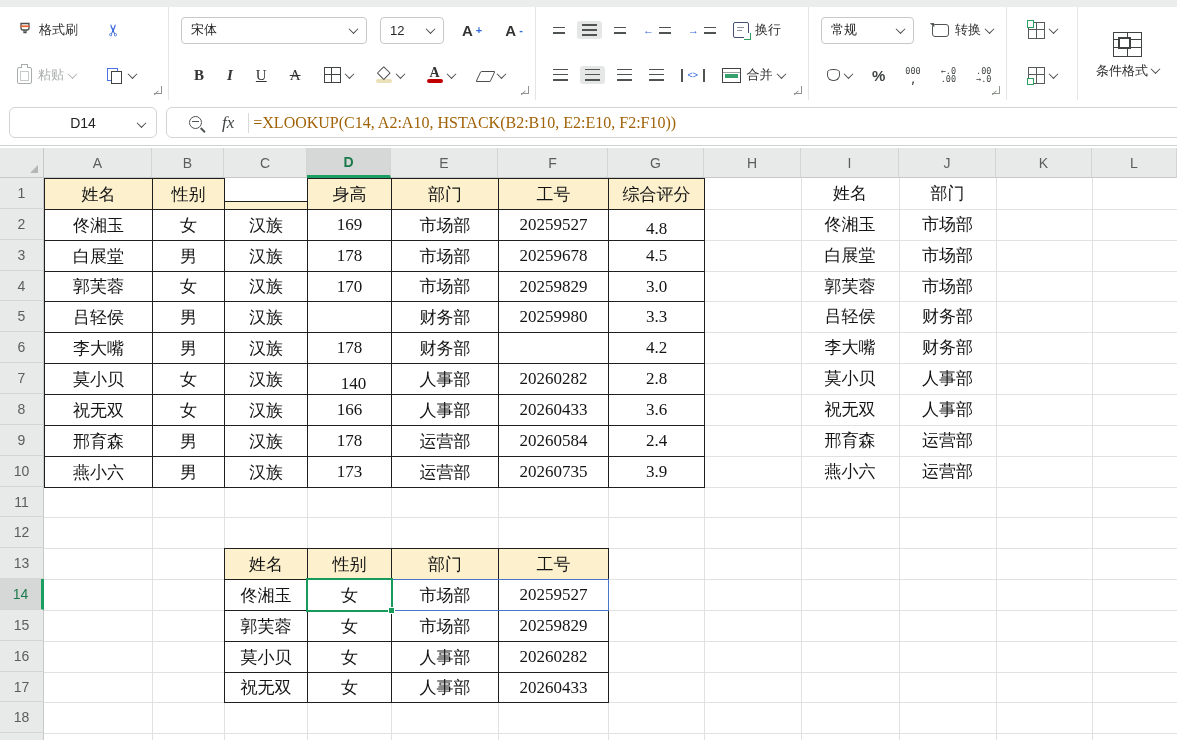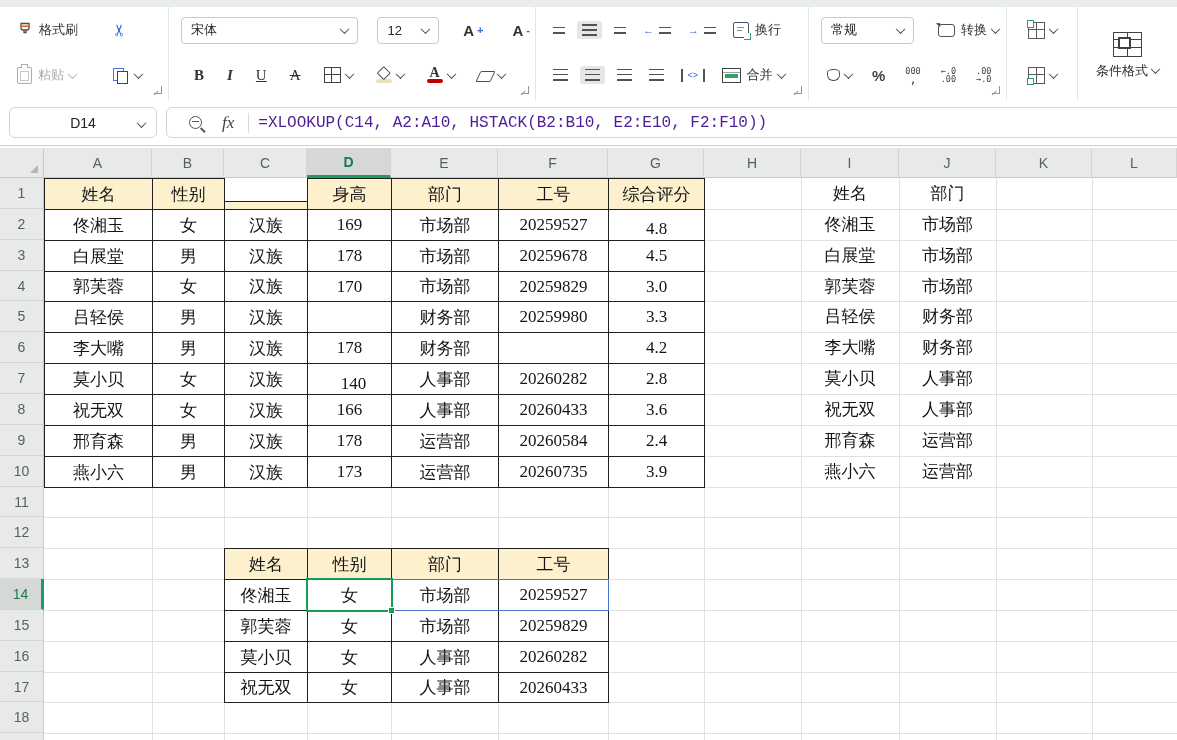--- a/index.html
+++ b/index.html
@@ -4,21 +4,21 @@
 <style>
   html,body{margin:0;padding:0;background:#fff}
   #app{position:relative;width:1177px;height:740px;background:#fff;overflow:hidden;
        font-family:"Liberation Sans","DejaVu Sans",sans-serif;color:#2f2f2f}
 
   
   .topstrip{position:absolute;left:0;top:0;width:100%;height:7px;background:#e9edec}
   #ribbon{position:absolute;left:0;top:7px;width:100%;height:93px;background:#fff;display:flex}
   .rgroup{position:relative;height:100%;box-sizing:border-box;flex:none}
   .rgroup+.rgroup{border-left:1px solid #e4e6e5}
-  .rrow{height:44px;display:flex;align-items:center;padding-left:12px;gap:19px;margin-top:1px}
+  .rrow{height:44px;display:flex;align-items:center;padding-left:12px;gap:13px;margin-top:1px}
   .ib{display:flex;align-items:center;gap:5px;padding:3px 5px;border-radius:3px;font-size:13px;color:#2f2f2f;white-space:nowrap}
   .ib.on{background:#e4e7e6}
   .ib .lbl{margin-left:1px}
   .disab{color:#a9adac}
   .chev{display:inline-block;width:6px;height:6px;border-right:1.4px solid #4a4d4c;border-bottom:1.4px solid #4a4d4c;transform:rotate(45deg) translate(-1px,-1px);flex:none}
   .chev.gray{border-color:#b3b6b5}
   .launch{position:absolute;right:6px;bottom:6px;width:7px;height:7px;border-right:1.3px solid #90948f;border-bottom:1.3px solid #90948f}
   .launch::before{content:"";position:absolute;right:2px;bottom:2px;width:6px;height:1.3px;background:#90948f;transform:rotate(-45deg);transform-origin:right bottom}
   .combo{height:27px;border:1px solid #c6c9c8;border-radius:4px;background:#fff;display:flex;align-items:center;justify-content:space-between;padding:0 9px;font-size:13px;color:#262626;box-sizing:border-box}
 
@@ -74,21 +74,21 @@
   
   #fbar{position:absolute;left:0;top:100px;width:100%;height:46px;background:#fff;border-bottom:1px solid #ccd0cf;box-sizing:border-box}
   #namebox{position:absolute;left:9px;top:7px;width:148px;height:31px;border:1px solid #d2d5d4;border-radius:6px;background:#fff;display:flex;align-items:center;justify-content:center;font-size:14px;color:#222;box-sizing:border-box}
   #namebox .chev{position:absolute;right:11px;top:13px}
   #fxbox{position:absolute;left:166px;top:7px;width:1020px;height:31px;border:1px solid #d2d5d4;border-radius:6px;background:#fff;display:flex;align-items:center;box-sizing:border-box}
   .ic-mag{width:11px;height:11px;border:1.5px solid #4f5452;border-radius:50%;position:relative;flex:none;margin-left:22px}
   .ic-mag::before{content:"";position:absolute;left:2px;top:4px;right:2px;height:1.4px;background:#4f5452}
   .ic-mag::after{content:"";position:absolute;right:-4px;bottom:-3px;width:5.5px;height:1.7px;background:#4f5452;transform:rotate(45deg)}
   .fx{font-family:"Liberation Serif",serif;font-style:italic;font-size:17px;color:#3f4442;margin-left:20px}
   .fdiv{width:1px;height:20px;background:#d8dbda;margin-left:14px}
-  #formula{font-family:Liberation Mono, monospace;font-size:16px;color:#4c1d95;margin-left:9px;white-space:pre}
+  #formula{font-family:Liberation Serif, serif;font-size:16px;color:#a16207;margin-left:4px;white-space:pre}
 
   
   #sheet{position:absolute;left:0;top:148px;width:1177px;height:592px;background:#fff;overflow:hidden}
   .ch,.rh{position:absolute;background:#e8e9e9;color:#595f5d;font-size:14px;display:flex;align-items:center;justify-content:center;box-sizing:border-box}
   .ch{border-right:1px solid #d2d5d4;border-bottom:1px solid #c6c9c8;top:0;height:30px}
   .rh{border-bottom:1px solid #d2d5d4;border-right:1px solid #c6c9c8;left:0;width:44px}
   .ch.act{background:#d6d8d7;color:#1b7a4b;border-bottom:3px solid #1b9e61;font-weight:bold}
   .rh.act{background:#d6d8d7;color:#1b7a4b;border-right:3px solid #1b9e61}
   #corner{position:absolute;left:0;top:0;width:44px;height:30px;background:#e8e9e9;border-right:1px solid #c6c9c8;border-bottom:1px solid #c6c9c8;box-sizing:border-box}
   #corner::after{content:"";position:absolute;right:5px;bottom:4px;border-left:8px solid transparent;border-bottom:8px solid #b4b7b6}

